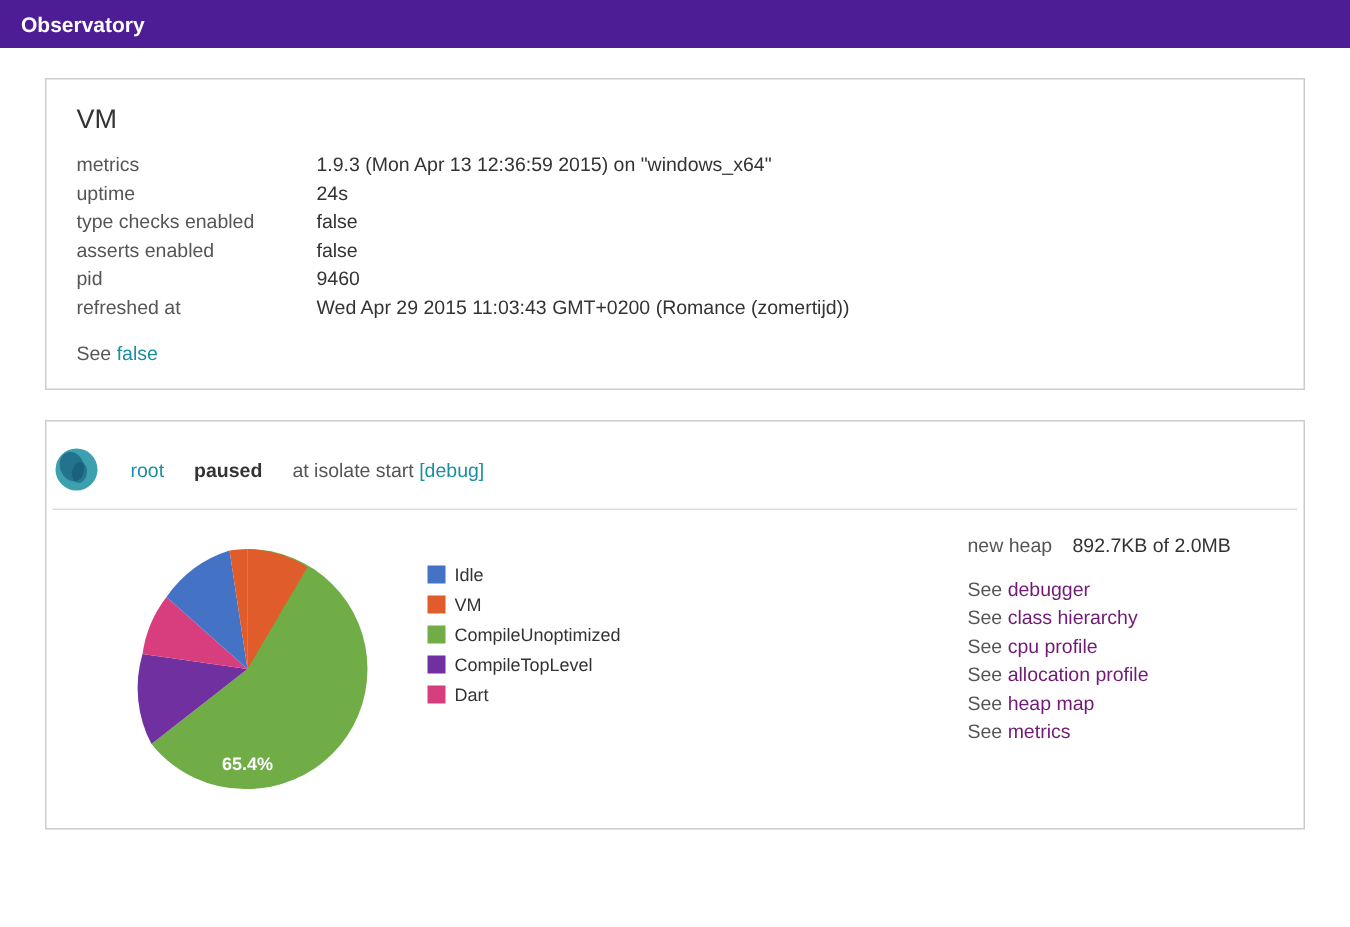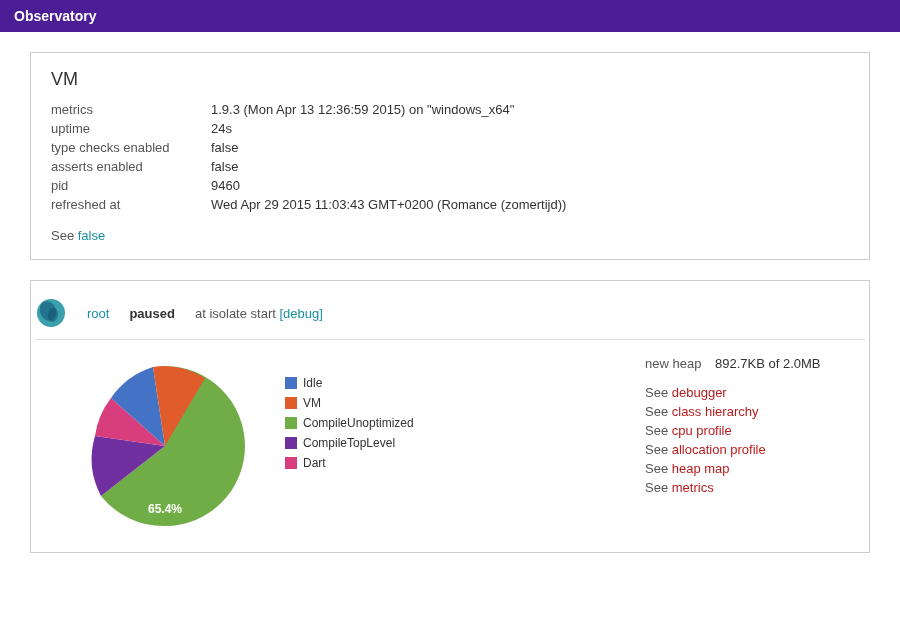--- a/index.html
+++ b/index.html
@@ -144,21 +144,21 @@
     }
     .links-section {
       margin-top: 10px;
     }
     .see-link {
       font-size: 13px;
       margin-bottom: 4px;
       color: #555;
     }
     .see-link a {
-      color: #b91c1c;
+      color: #701a75;
       text-decoration: none;
     }
 
     .right-panel {
       display: flex;
       flex-direction: column;
       margin-left: auto;
       min-width: 220px;
     }
   </style>

